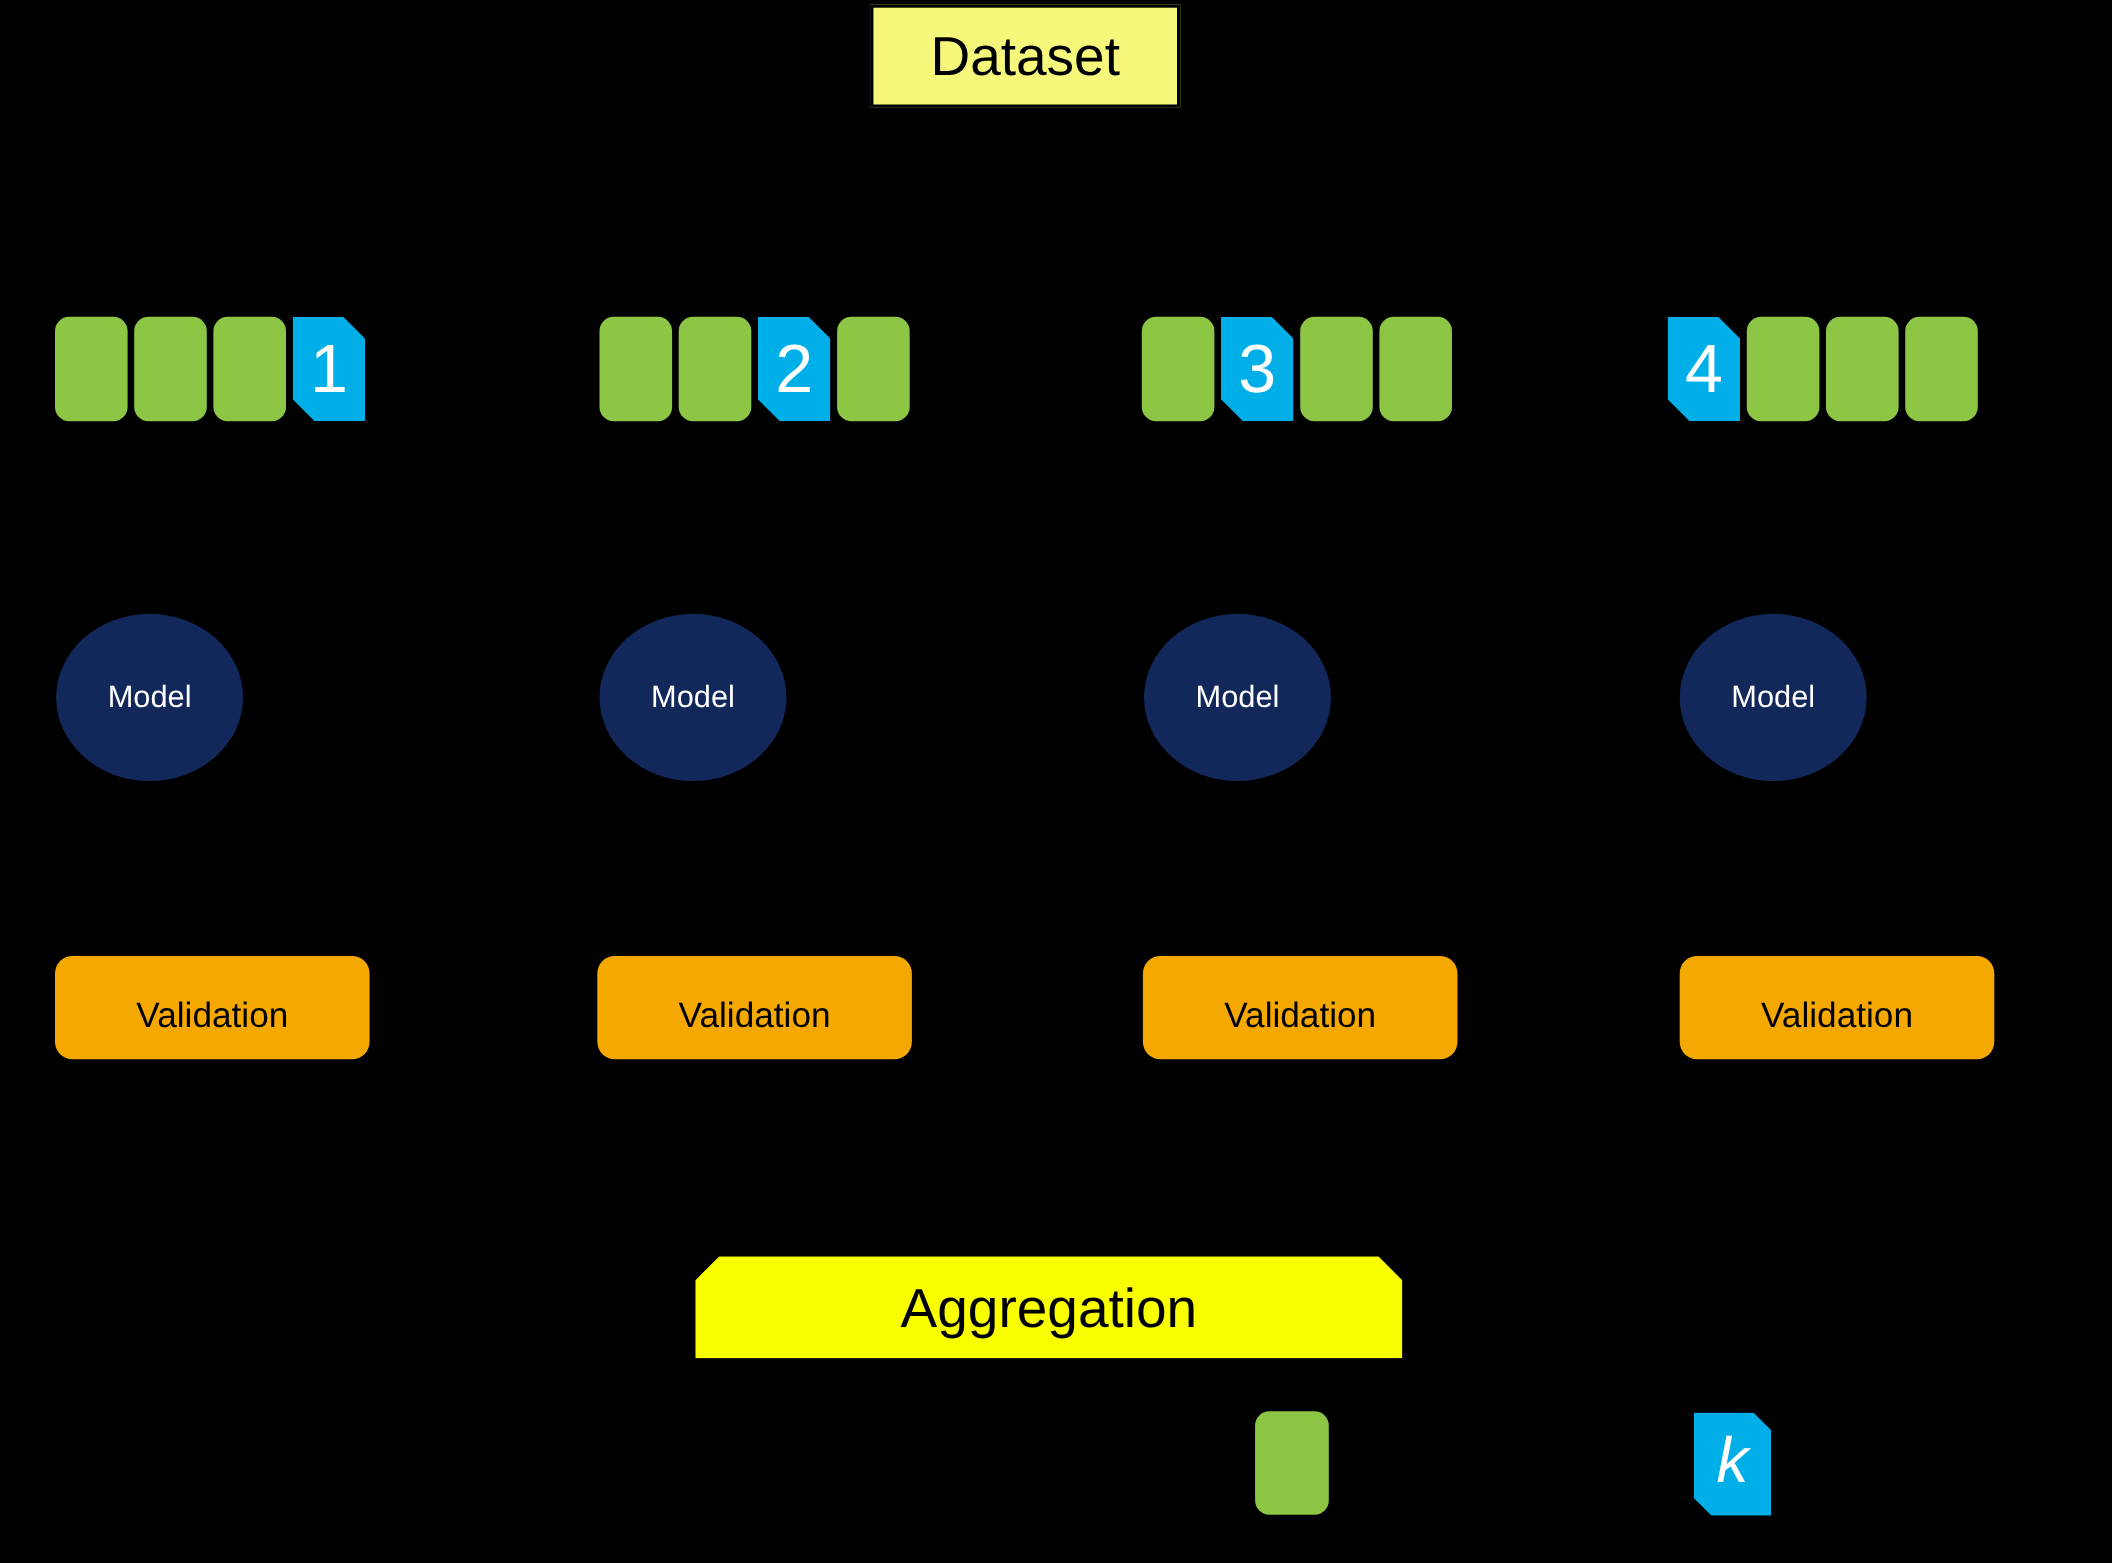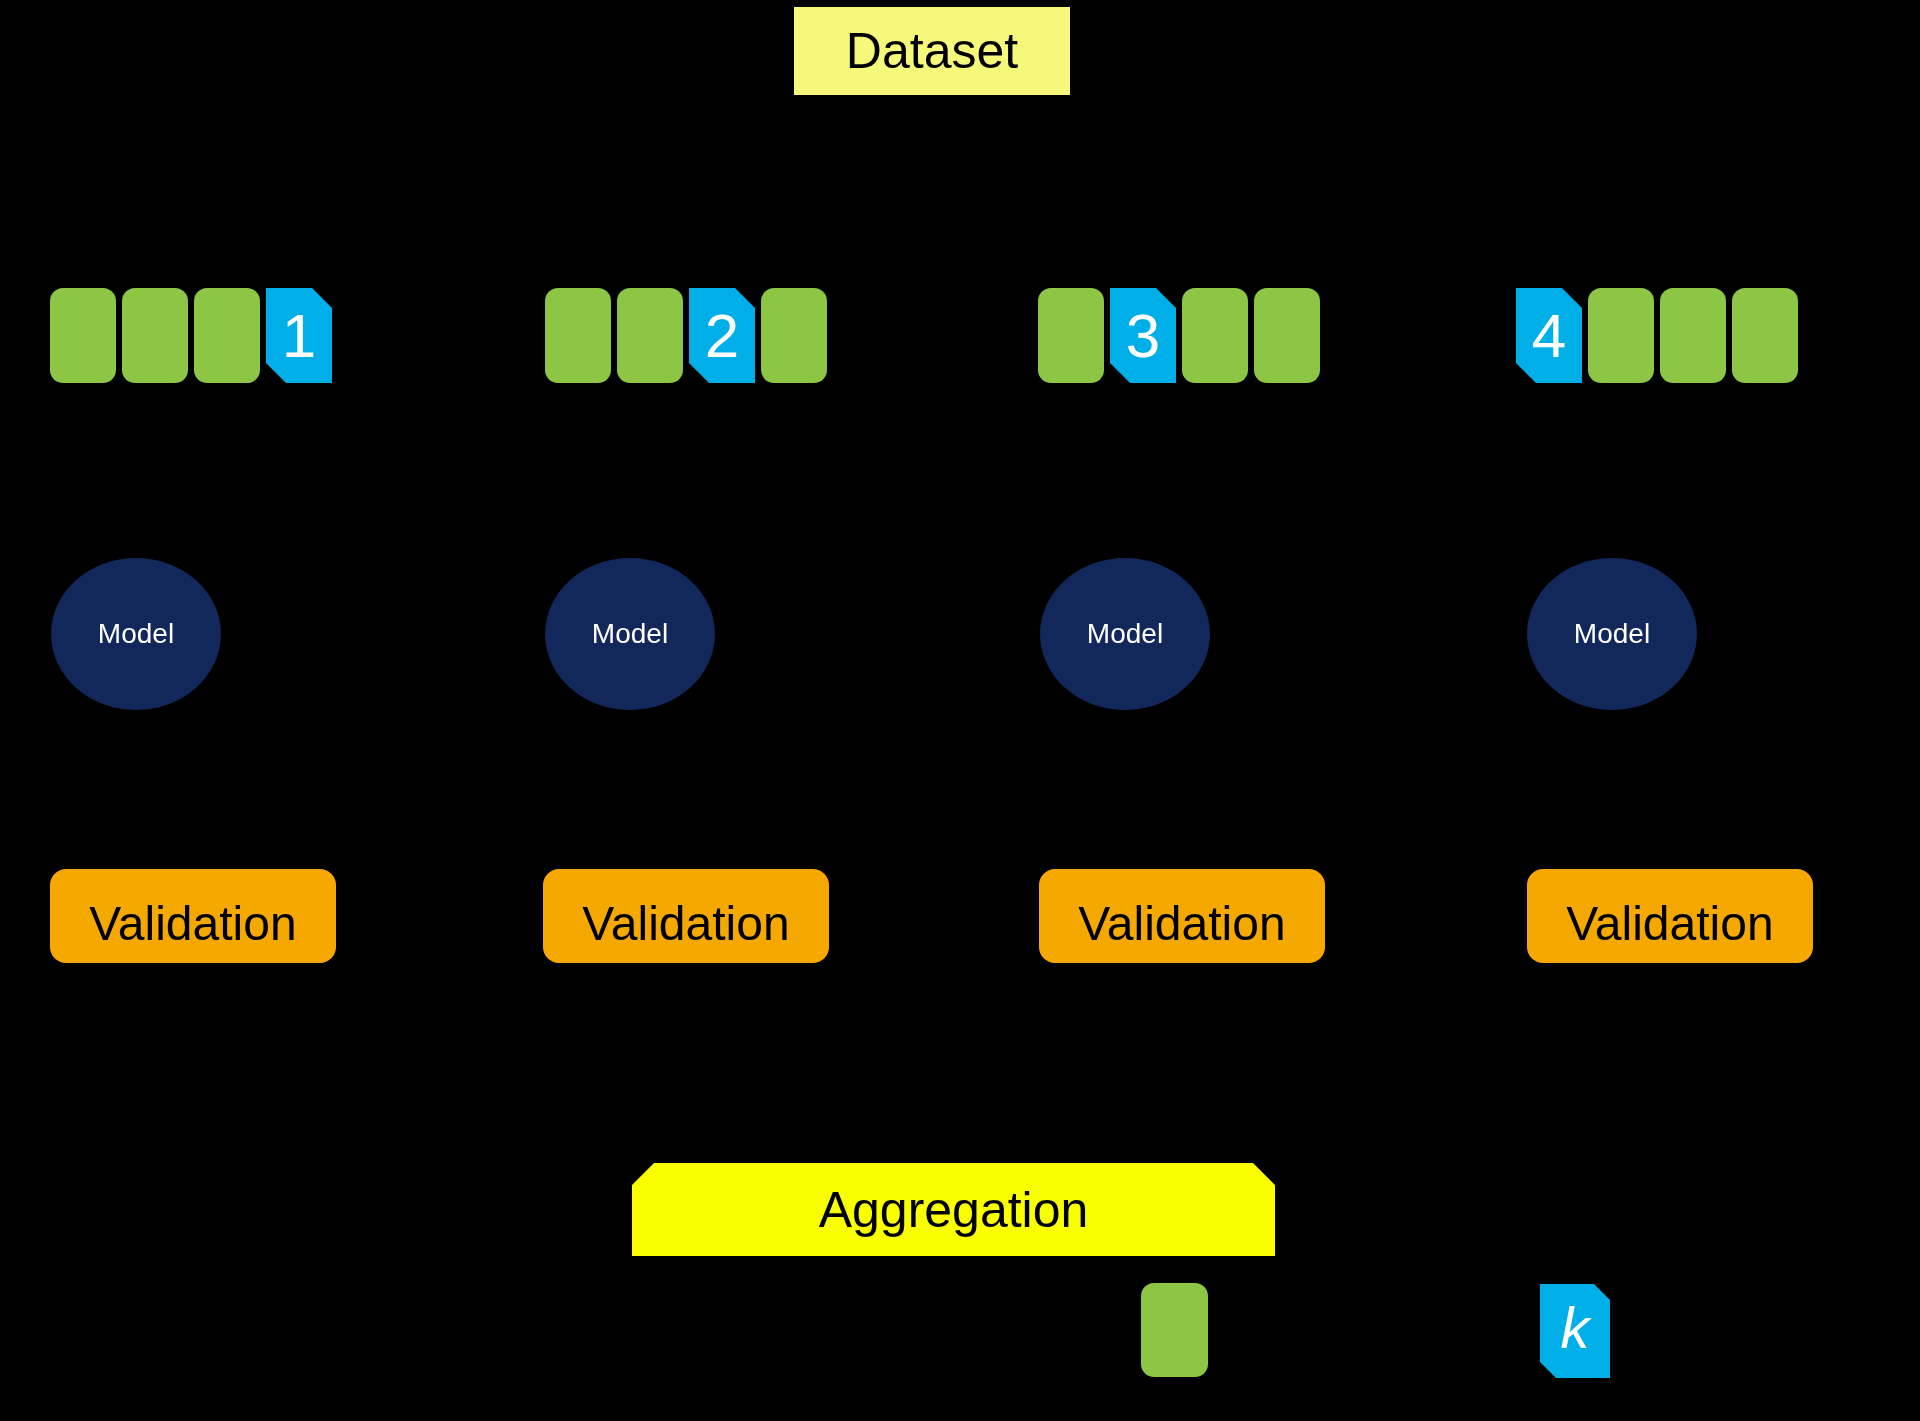--- a/index.html
+++ b/index.html
@@ -67,30 +67,30 @@
     position: absolute;
     top: 869px; width: 286px; height: 94px;
     background: var(--validation-fill, #F5A800);
     border-radius: 16px;
     display: flex; align-items: center; justify-content: center;
   }
   .v1 { left: 50px; }
   .v2 { left: 543px; }
   .v3 { left: 1039px; }
   .v4 { left: 1527px; }
-  .validation span { font-size: 48px; color: var(--dark-text, #000); margin-top: 15px; }
+  .validation span { font-size: 32px; color: var(--dark-text, #000); margin-top: 15px; }
 
   
   .aggregation {
     position: absolute;
     left: 632px; top: 1142px;
     width: 643px; height: 93px;
     background: var(--aggregation-fill, #FAFF00);
     clip-path: polygon(22px 0, calc(100% - 22px) 0, 100% 22px, 100% 100%, 0 100%, 0 22px);
-    display: flex; align-items: center; justify-content: center; margin-top: 21px;
+    display: flex; align-items: center; justify-content: center;
   }
   .aggregation span { font-size: 50px; color: var(--dark-text, #000); }
 
   
   .legend-train {
     position: absolute;
     left: 1141px; top: 1283px;
     width: 67px; height: 94px;
     background: var(--train-fill, #8CC644);
     border-radius: 13px;

